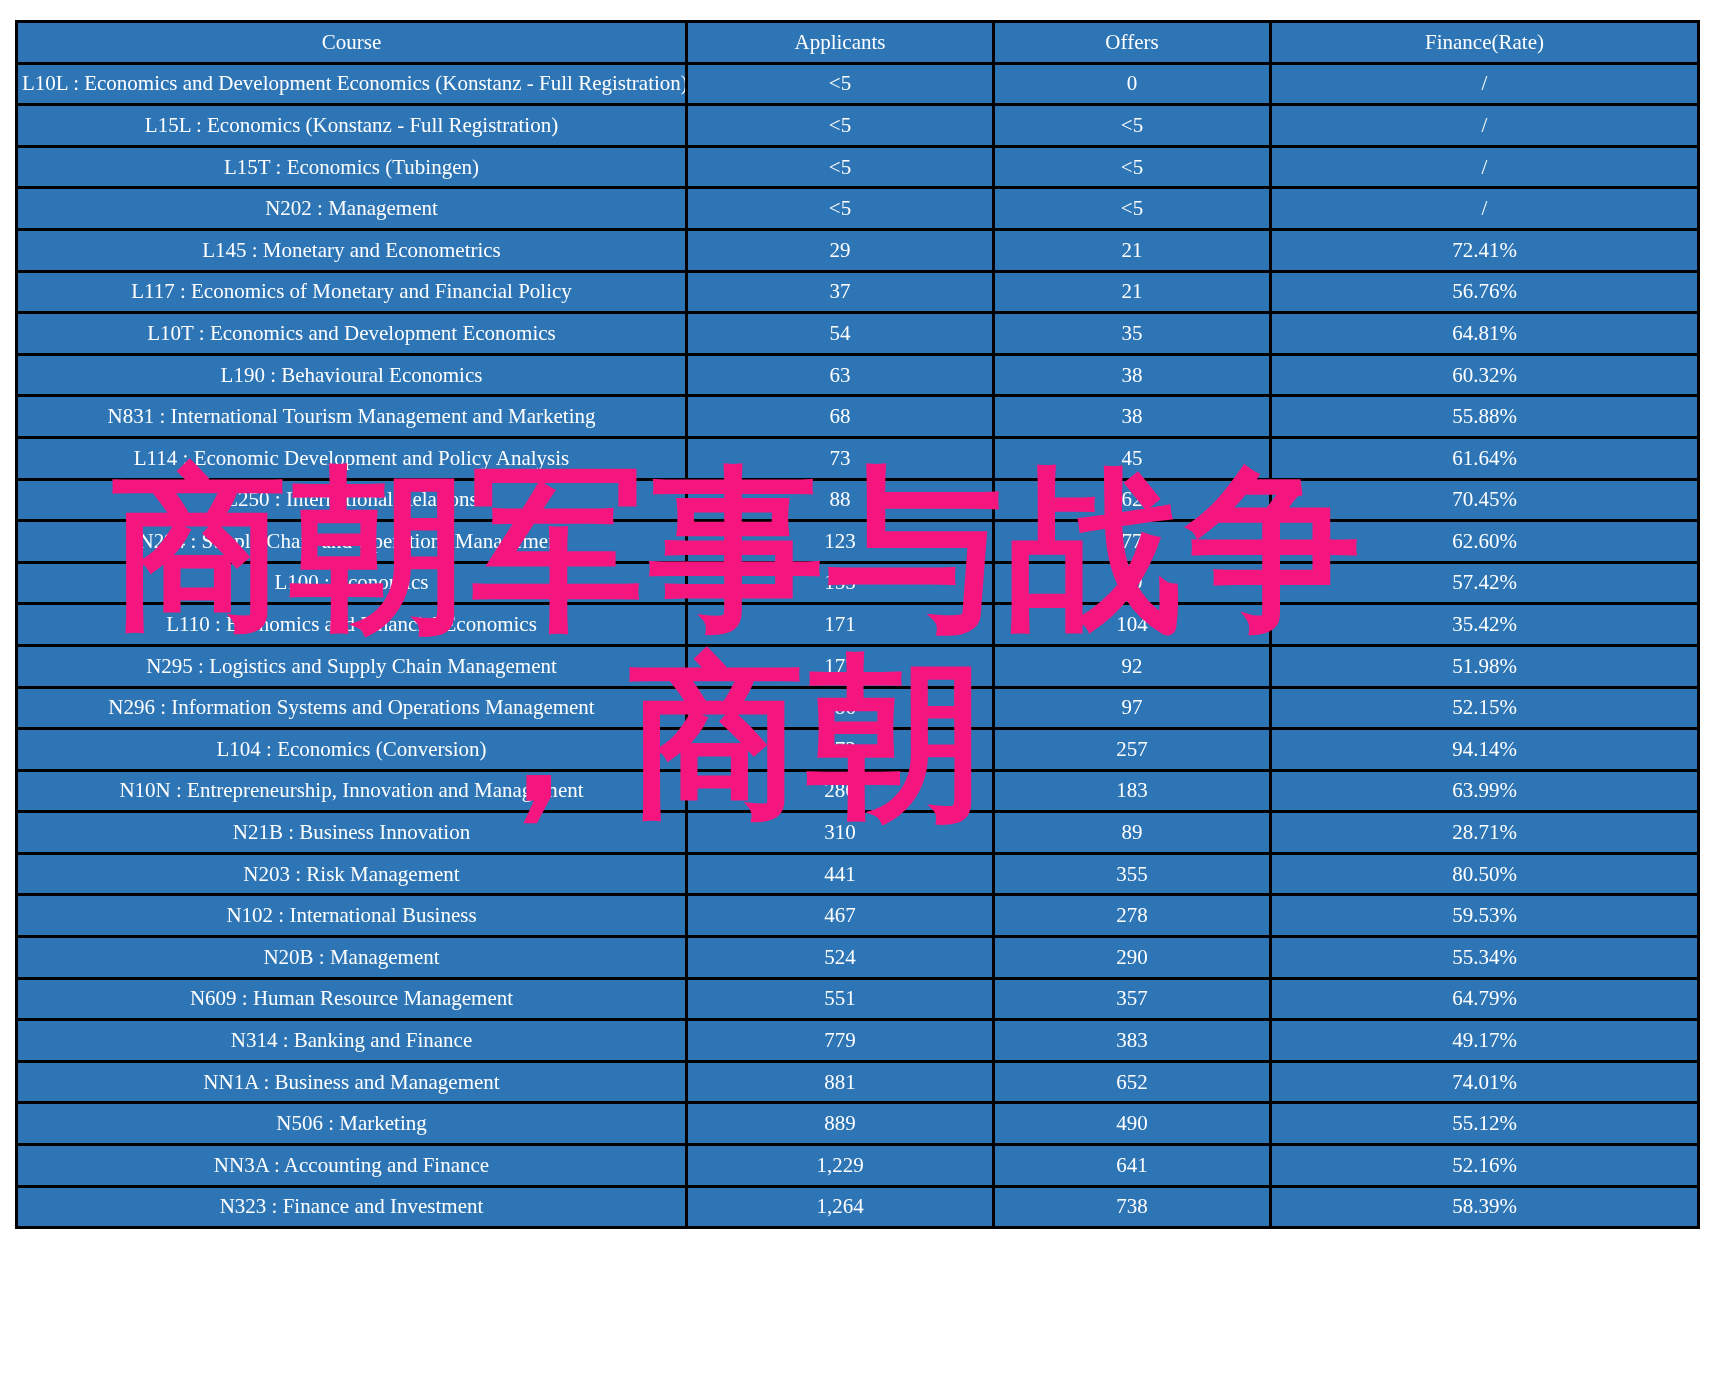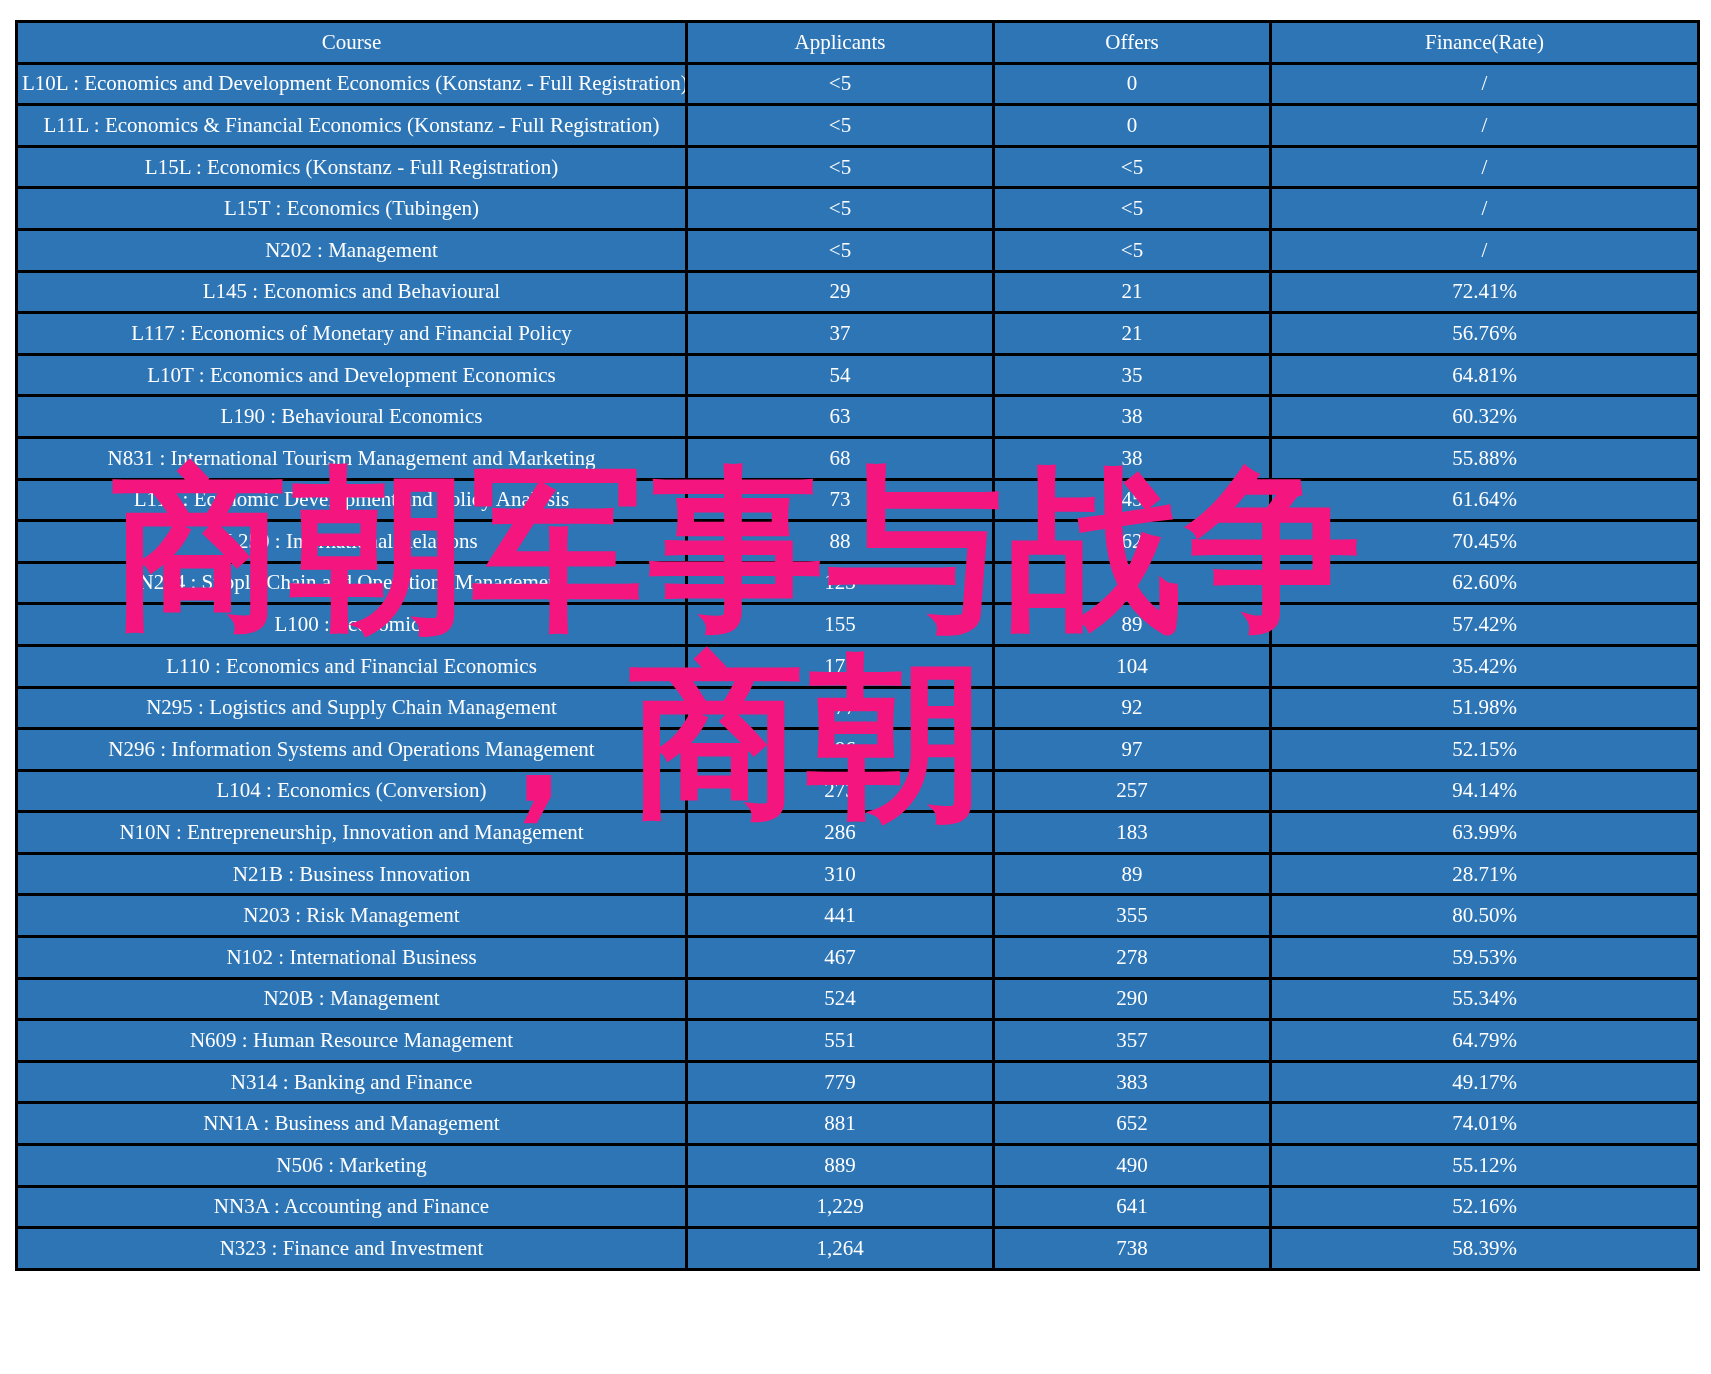--- a/index.html
+++ b/index.html
@@ -109,45 +109,39 @@
       </tr>
     </thead>
     <tbody id="table-body">
         <tr>
           <td class="val-white">L10L : Economics and Development Economics (Konstanz - Full Registration)</td>
           <td class="val-white">&lt;5</td>
           <td class="val-white">0</td>
           <td class="val-white">/</td>
         </tr>
         <tr>
-          <td class="val-white">L11L : Economics &amp; Financial Economics (Konstanz - Full Registration)</td>
-          <td class="val-white">&lt;5</td>
-          <td class="val-white">0</td>
-          <td class="val-white">/</td>
-        </tr>
-        <tr>
           <td class="val-white">L15L : Economics (Konstanz - Full Registration)</td>
           <td class="val-white">&lt;5</td>
           <td class="val-white">&lt;5</td>
           <td class="val-white">/</td>
         </tr>
         <tr>
           <td class="val-white">L15T : Economics (Tubingen)</td>
           <td class="val-white">&lt;5</td>
           <td class="val-white">&lt;5</td>
           <td class="val-white">/</td>
         </tr>
         <tr>
           <td class="val-white">N202 : Management</td>
           <td class="val-white">&lt;5</td>
           <td class="val-white">&lt;5</td>
           <td class="val-white">/</td>
         </tr>
         <tr>
-          <td class="val-white">L145 : Economics and Behavioural</td>
+          <td class="val-white">L145 : Monetary and Econometrics</td>
           <td class="val-white">29</td>
           <td class="val-white">21</td>
           <td class="val-red">72.41%</td>
         </tr>
         <tr>
           <td class="val-white">L117 : Economics of Monetary and Financial Policy</td>
           <td class="val-white">37</td>
           <td class="val-white">21</td>
           <td class="val-white">56.76%</td>
         </tr>

